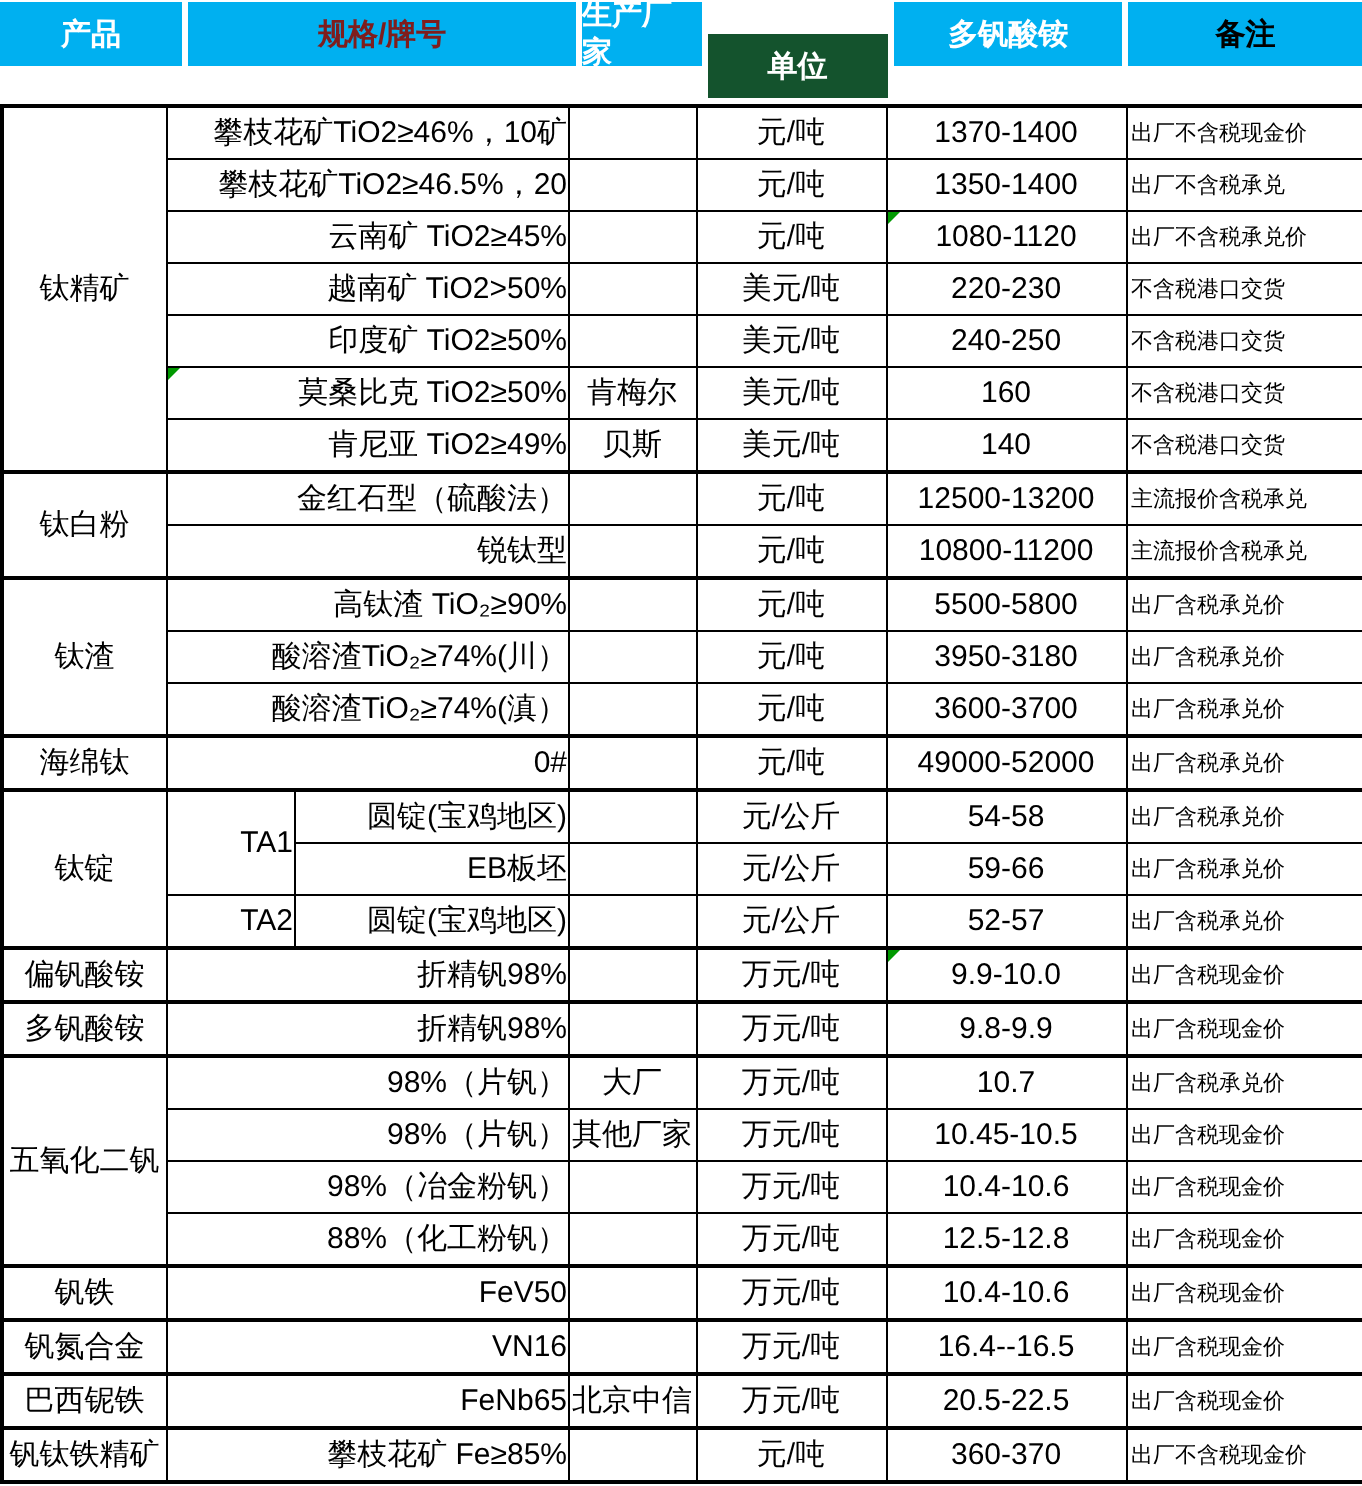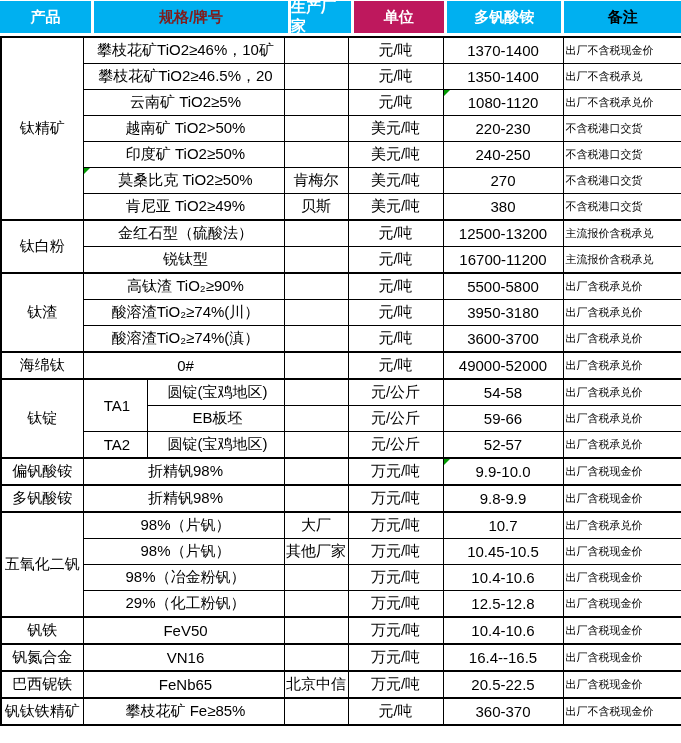--- a/index.html
+++ b/index.html
@@ -16,40 +16,40 @@
   .c0{width:93px}.c1{width:198px}.c2{width:61px}.c3{width:92px}.c4{width:117px}.c5{width:119px;margin-right:0}
 
   
   table { border-collapse:collapse; table-layout:fixed; width:681px; border:2px solid #000; }
   td {
     border:1px solid #000; height:25px; padding:0;
     font-size:15px; color:#000; text-align:center;
     position:relative; overflow:hidden; white-space:nowrap;
   }
   tr.grp-top td { border-top:2px solid #000; }
-  td.spec  { text-align:center; padding-left:4px; }
+  td.spec  { text-align:right; padding-left:4px; }
   td.note  { text-align:left; padding-left:2px; font-size:11px; }
   td.product { font-size:15px; }
 
   
   .tri {
     position:absolute; top:0; left:0; width:0; height:0;
     border-top:6px solid #009900; border-right:6px solid transparent;
   }
 </style>
 </head>
 <body>
 
 <div class="page">
 
   <div class="thead">
     <div class="th-cell c0" style="background: rgb(0, 176, 240); color: rgb(255, 255, 255);">产品</div>
     <div class="th-cell c1" style="background: rgb(0, 176, 240); color: #7f1d1d;">规格/牌号</div>
     <div class="th-cell c2" style="background: rgb(0, 176, 240); color: rgb(255, 255, 255);">生产厂家</div>
-    <div class="th-cell c3" style="background: #be185d; color: rgb(255, 255, 255);">单位</div>
+    <div class="th-cell c3" style="background: #14532d; color: rgb(255, 255, 255); margin-top: 16px;">单位</div>
     <div class="th-cell c4" style="background: rgb(0, 176, 240); color: rgb(255, 255, 255);">多钒酸铵</div>
     <div class="th-cell c5" style="background: rgb(0, 176, 240); color: #000000;">备注</div>
   </div>
 
   <table>
     <colgroup>
       <col style="width:82px">
         <col style="width:64px">
         <col style="width:137px">
       <col style="width:64px">
@@ -67,21 +67,21 @@
           <td class="note"><span>出厂不含税现金价</span></td>
         </tr>
         <tr>
           <td class="spec" colspan="2"><span>攀枝花矿TiO2≥46.5%，20</span></td>
           <td class="maker"><span></span></td>
           <td class="unit"><span>元/吨</span></td>
           <td class="price"><span>1350-1400</span></td>
           <td class="note"><span>出厂不含税承兑</span></td>
         </tr>
         <tr>
-          <td class="spec" colspan="2"><span>云南矿 TiO2≥5%</span></td>
+          <td class="spec" colspan="2"><span>云南矿 TiO2≥45%</span></td>
           <td class="maker"><span></span></td>
           <td class="unit"><span>元/吨</span></td>
           <td class="price"><span>1080-1120</span><span class="tri" style="border-top-color: rgb(0, 153, 0);"></span></td>
           <td class="note"><span>出厂不含税承兑价</span></td>
         </tr>
         <tr>
           <td class="spec" colspan="2"><span>越南矿 TiO2&gt;50%</span></td>
           <td class="maker"><span></span></td>
           <td class="unit"><span>美元/吨</span></td>
           <td class="price"><span>220-230</span></td>
@@ -91,43 +91,43 @@
           <td class="spec" colspan="2"><span>印度矿 TiO2≥50%</span></td>
           <td class="maker"><span></span></td>
           <td class="unit"><span>美元/吨</span></td>
           <td class="price"><span>240-250</span></td>
           <td class="note"><span>不含税港口交货</span></td>
         </tr>
         <tr>
           <td class="spec" colspan="2"><span>莫桑比克 TiO2≥50%</span><span class="tri" style="border-top-color: rgb(0, 153, 0);"></span></td>
           <td class="maker"><span>肯梅尔</span></td>
           <td class="unit"><span>美元/吨</span></td>
-          <td class="price"><span>270</span></td>
+          <td class="price"><span>160</span></td>
           <td class="note"><span>不含税港口交货</span></td>
         </tr>
         <tr>
           <td class="spec" colspan="2"><span>肯尼亚 TiO2≥49%</span></td>
           <td class="maker"><span>贝斯</span></td>
           <td class="unit"><span>美元/吨</span></td>
-          <td class="price"><span>380</span></td>
+          <td class="price"><span>140</span></td>
           <td class="note"><span>不含税港口交货</span></td>
         </tr>
         <tr class="grp-top">
           <td class="product" rowspan="2"><span>钛白粉</span></td>
           <td class="spec" colspan="2"><span>金红石型（硫酸法）</span></td>
           <td class="maker"><span></span></td>
           <td class="unit"><span>元/吨</span></td>
           <td class="price"><span>12500-13200</span></td>
           <td class="note"><span>主流报价含税承兑</span></td>
         </tr>
         <tr>
           <td class="spec" colspan="2"><span>锐钛型</span></td>
           <td class="maker"><span></span></td>
           <td class="unit"><span>元/吨</span></td>
-          <td class="price"><span>16700-11200</span></td>
+          <td class="price"><span>10800-11200</span></td>
           <td class="note"><span>主流报价含税承兑</span></td>
         </tr>
         <tr class="grp-top">
           <td class="product" rowspan="3"><span>钛渣</span></td>
           <td class="spec" colspan="2"><span>高钛渣 TiO₂≥90%</span></td>
           <td class="maker"><span></span></td>
           <td class="unit"><span>元/吨</span></td>
           <td class="price"><span>5500-5800</span></td>
           <td class="note"><span>出厂含税承兑价</span></td>
         </tr>
@@ -209,21 +209,21 @@
           <td class="note"><span>出厂含税现金价</span></td>
         </tr>
         <tr>
           <td class="spec" colspan="2"><span>98%（冶金粉钒）</span></td>
           <td class="maker"><span></span></td>
           <td class="unit"><span>万元/吨</span></td>
           <td class="price"><span>10.4-10.6</span></td>
           <td class="note"><span>出厂含税现金价</span></td>
         </tr>
         <tr>
-          <td class="spec" colspan="2"><span>29%（化工粉钒）</span></td>
+          <td class="spec" colspan="2"><span>88%（化工粉钒）</span></td>
           <td class="maker"><span></span></td>
           <td class="unit"><span>万元/吨</span></td>
           <td class="price"><span>12.5-12.8</span></td>
           <td class="note"><span>出厂含税现金价</span></td>
         </tr>
         <tr class="grp-top">
           <td class="product" rowspan="1"><span>钒铁</span></td>
           <td class="spec" colspan="2"><span>FeV50</span></td>
           <td class="maker"><span></span></td>
           <td class="unit"><span>万元/吨</span></td>

